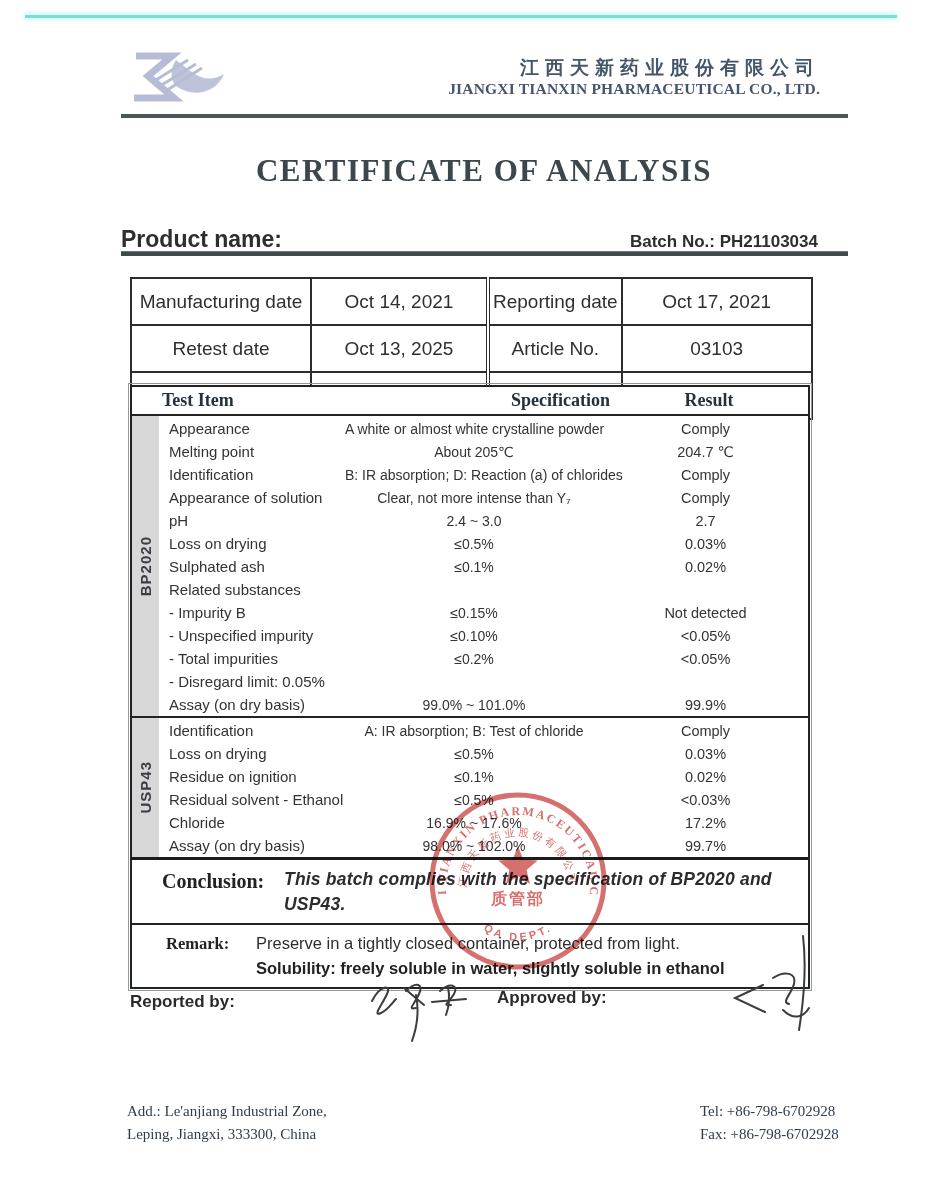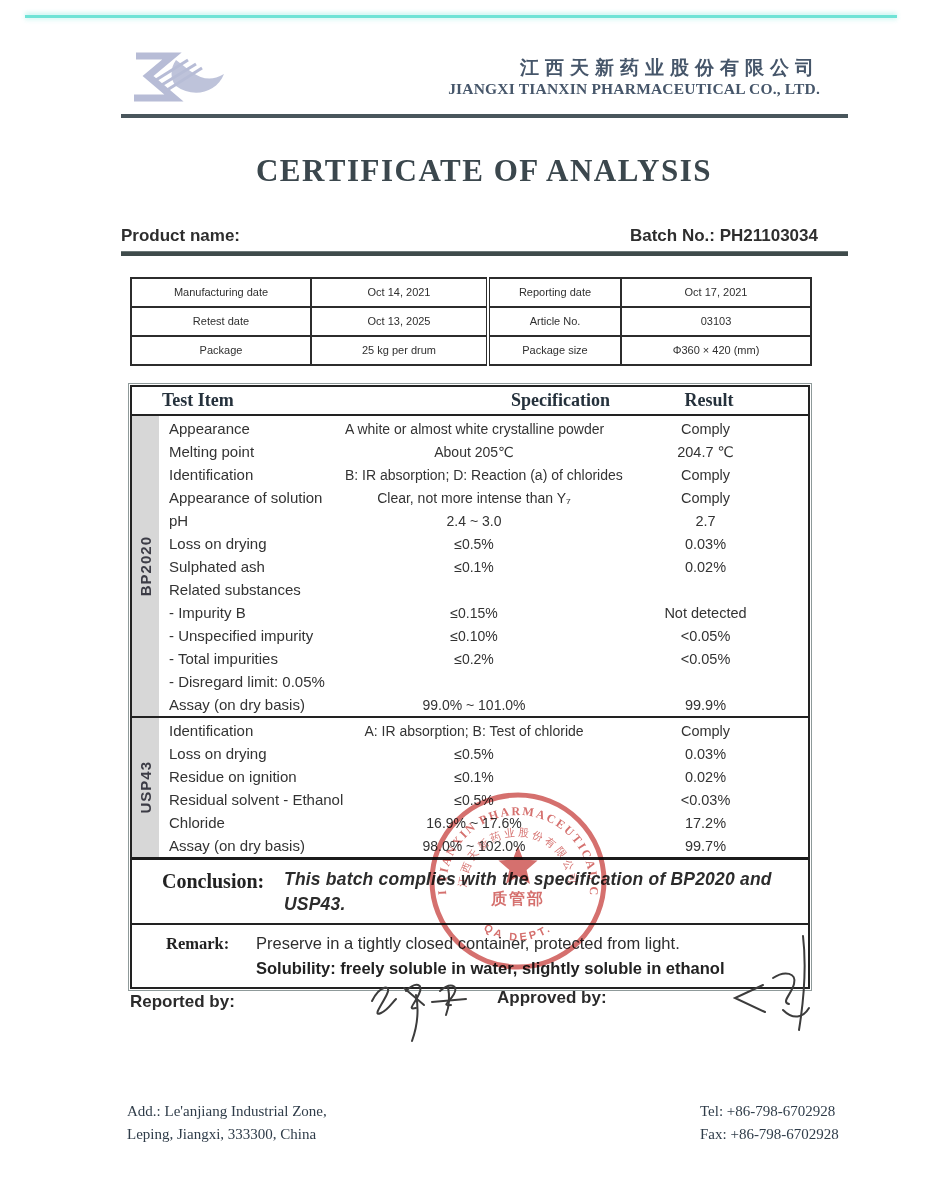--- a/index.html
+++ b/index.html
@@ -19,32 +19,32 @@
   .company-en { font-family:"Liberation Serif","DejaVu Serif",serif; font-size:15.5px; font-weight:bold;
     letter-spacing:0.2px; line-height:18px; white-space:nowrap; }
   .header-rule { position:absolute; top:114px; left:121px; width:727px; height:4px; background:#49565c; }
 
   .title { position:absolute; top:153px; left:120px; width:728px; text-align:center;
     font-family:"Liberation Serif","DejaVu Serif",serif; font-weight:bold; font-size:31px;
     letter-spacing:1.5px; color:#3b474d; white-space:nowrap; }
 
   
   .product-row { position:absolute; top:226px; left:121px; width:727px; display:flex; align-items:baseline; }
-  .product-label { font-size:17px; font-weight:bold; color:#2e2e2e; white-space:nowrap; }
+  .product-label { font-size:23px; font-weight:bold; color:#2e2e2e; white-space:nowrap; }
   .product-name { font-family:"Liberation Serif","DejaVu Serif",serif; font-weight:bold; font-size:17.5px;
     color:#2e2e2e; margin-left:14px; white-space:nowrap; }
   .product-name .sub { font-size:11px; vertical-align:-3px; }
   .batch { margin-left:auto; margin-right:30px; font-size:17px; font-weight:bold; color:#2e2e2e; white-space:nowrap; }
   .product-rule { position:absolute; top:251px; left:121px; width:727px; height:4px; background:#3f4b4b;
     border-top:1px solid #6c7878; }
 
   
   .info-table { position:absolute; top:277px; left:130px; border-collapse:collapse; }
   .info-table td { border:2px solid #2c2c2c; height:19px; line-height:19px; text-align:center;
-    font-size:11px; color:#2f2f2f; padding:4px 3px; white-space:nowrap; }
+    font-size:19px; color:#2f2f2f; padding:13px 3px; white-space:nowrap; }
   .info-table td.c1 { width:172px; }
   .info-table td.c2 { width:168px; }
   .info-table td.c3 { width:124px; border-left:4px double #2c2c2c; }
   .info-table td.c4 { width:182px; }
 
   
   .main-box { position:absolute; top:385px; left:130px; width:676px;
     border:2px solid #222; outline:1px solid #8f9a9a; outline-offset:1px; background:#fff; }
   .thead { display:flex; align-items:center; height:27px; border-bottom:2px solid #222;
     font-family:"Liberation Serif","DejaVu Serif",serif; font-weight:bold; font-size:18px; color:#25313c; }

